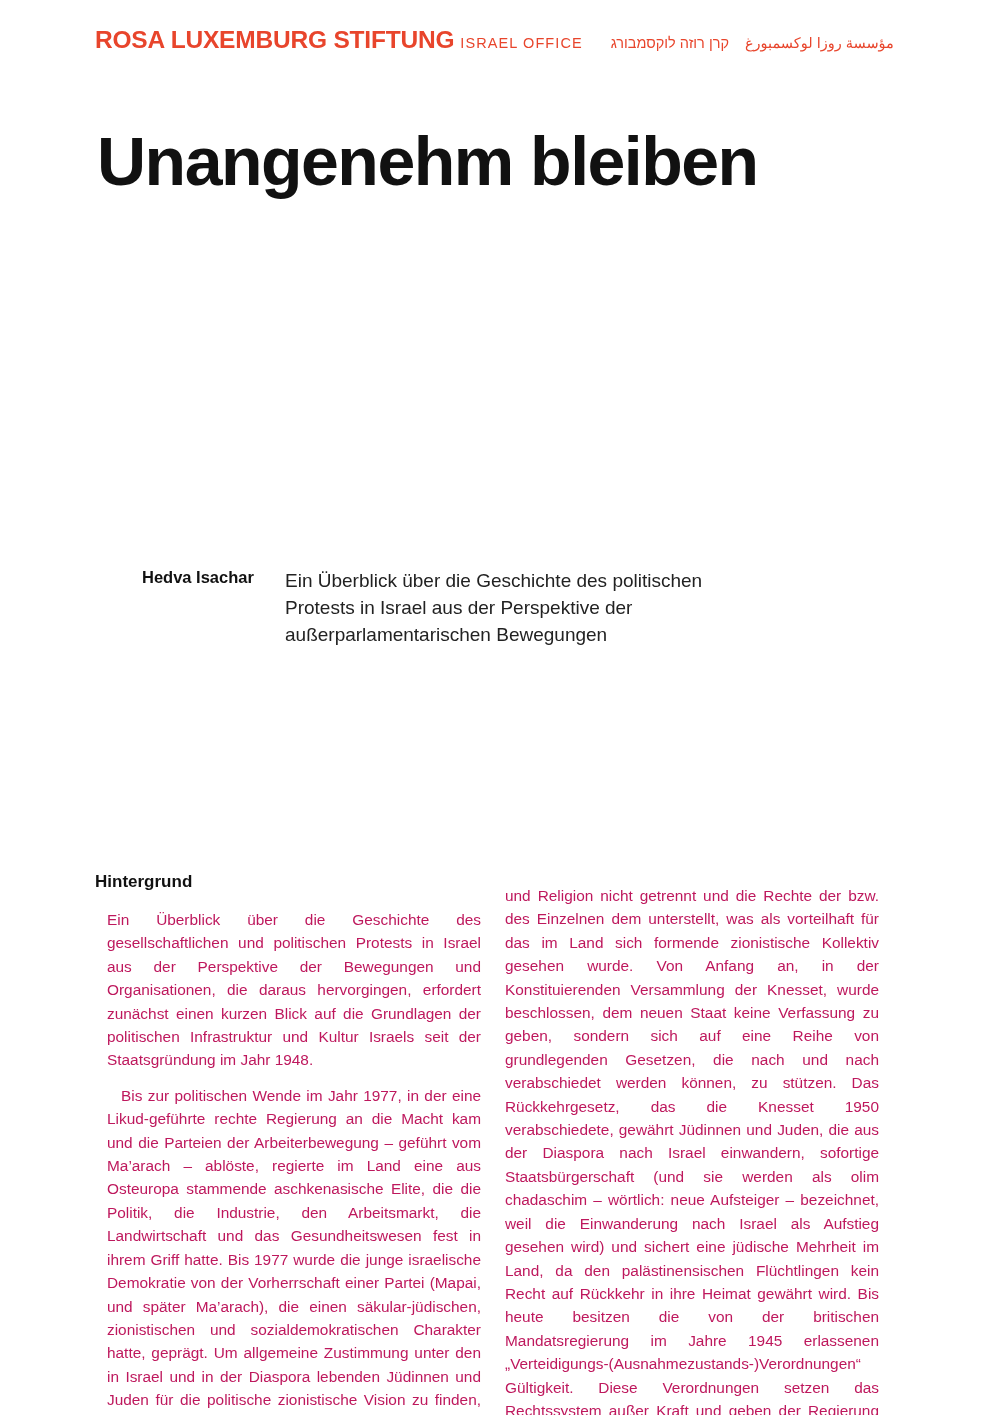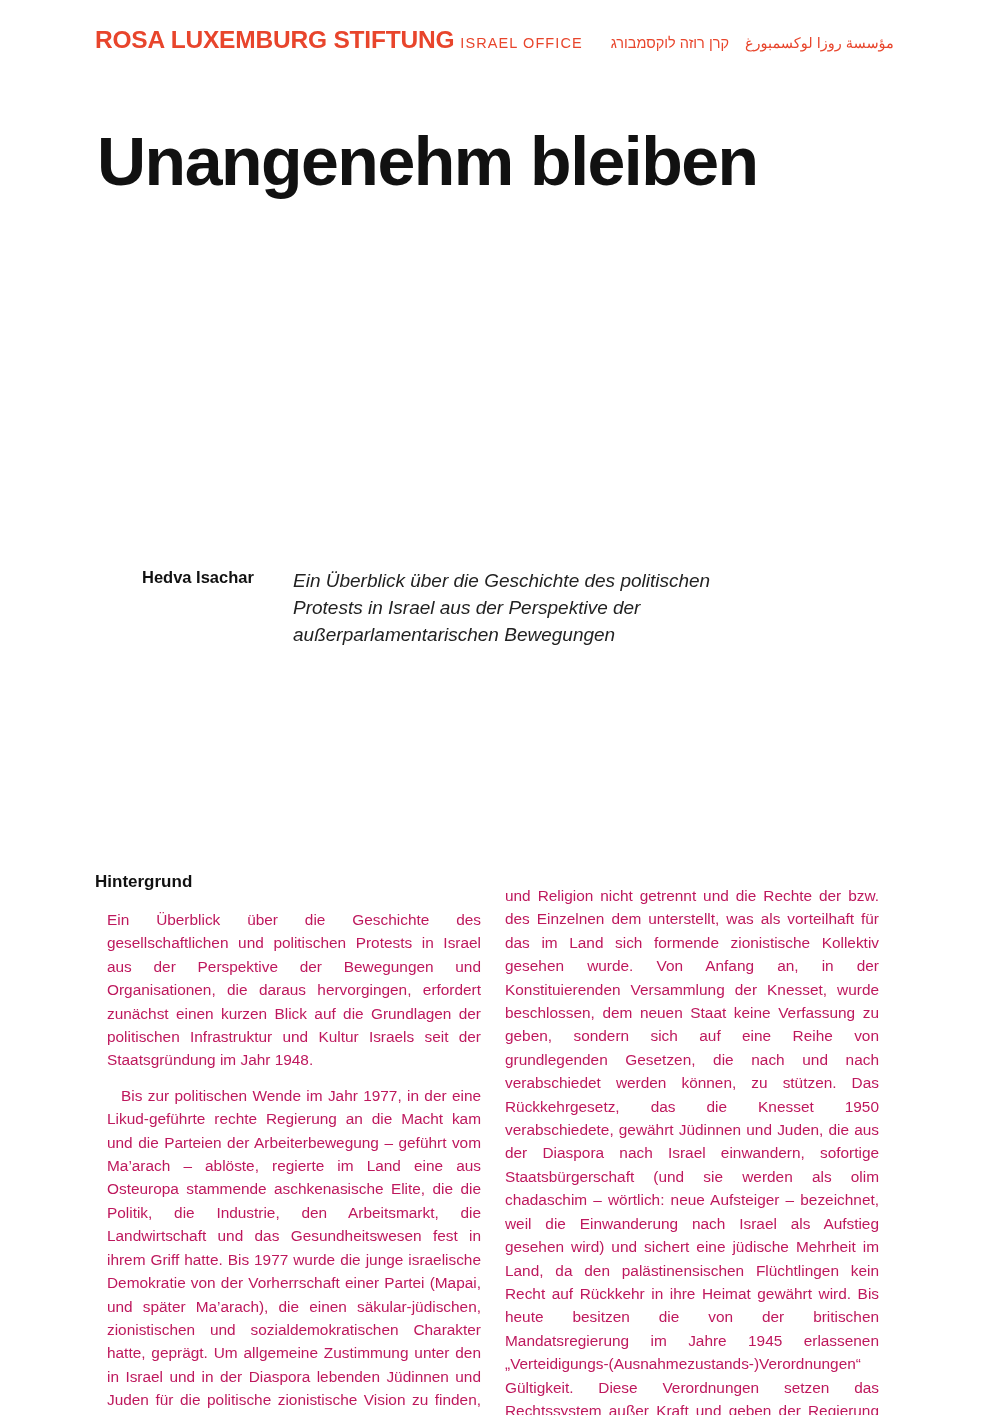--- a/index.html
+++ b/index.html
@@ -79,27 +79,26 @@
     left: 95px;
     top: 568px;
     width: 180px;
     font-size: 16.5px;
     font-weight: bold;
     color: #111111;
     margin-left: 47px;
   }
   .subtitle {
     position: absolute;
-    left: 293px;
+    left: 285px;
     top: 568px;
     width: 480px;
     font-size: 19px;
     line-height: 1.42;
     color: #222222;
-    font-style: italic;
   }
 
   
   .columns {
     position: absolute;
     left: 95px;
     top: 872px;
     width: 840px;
     display: flex;
   }

